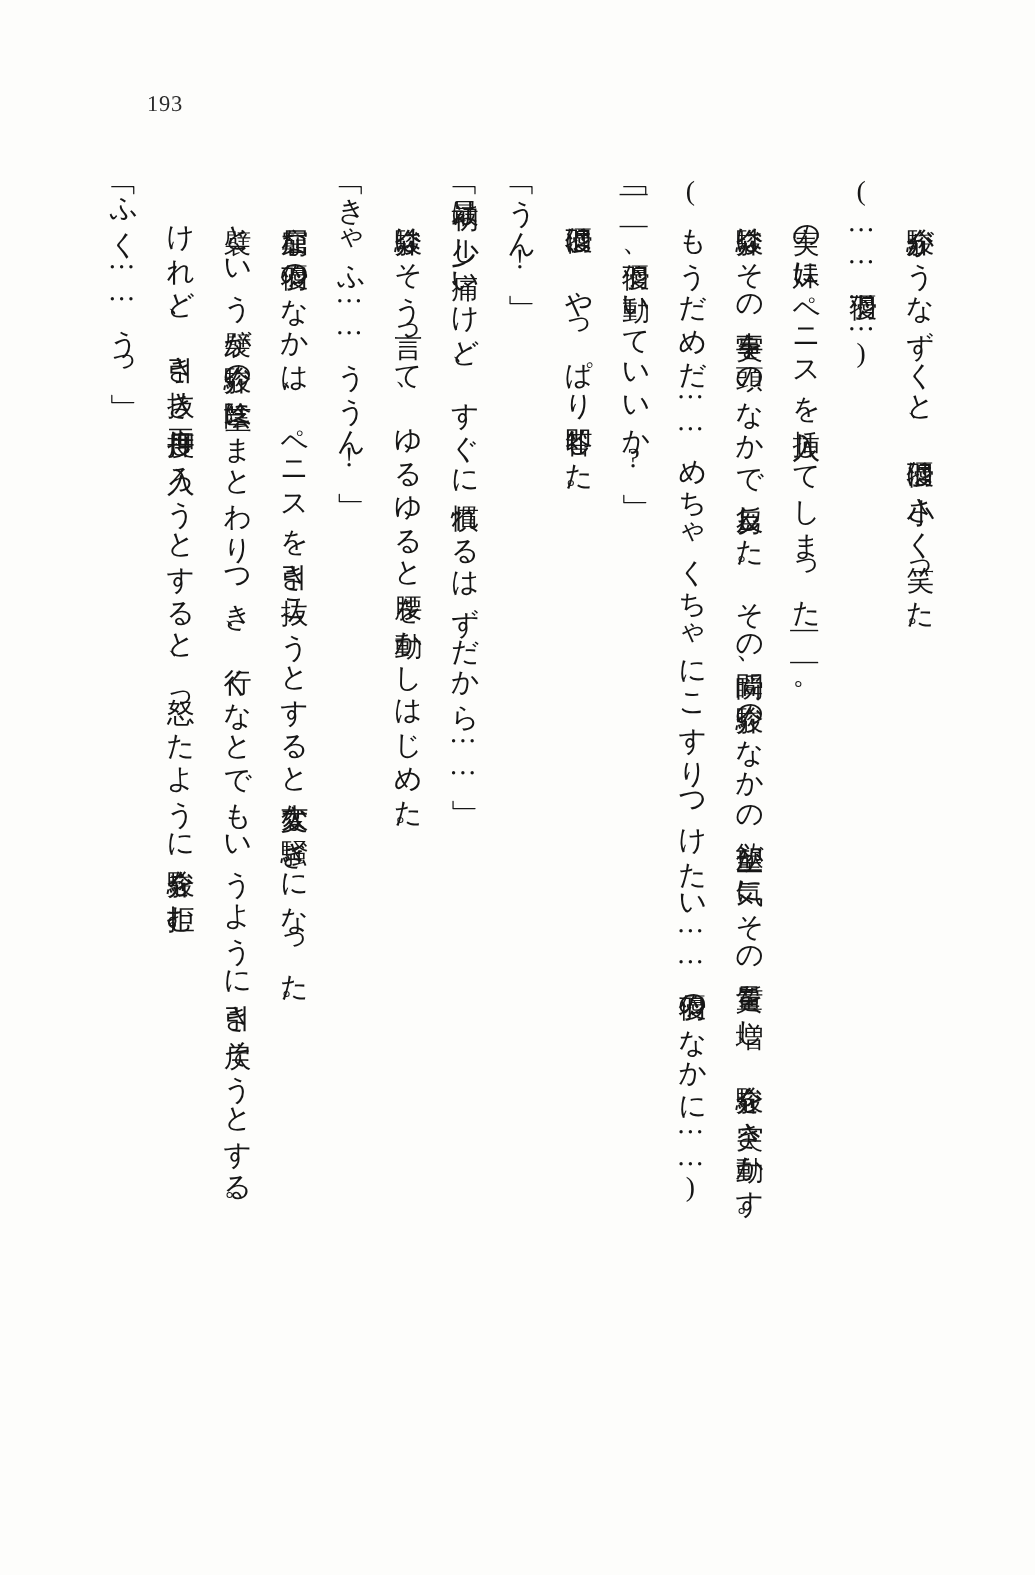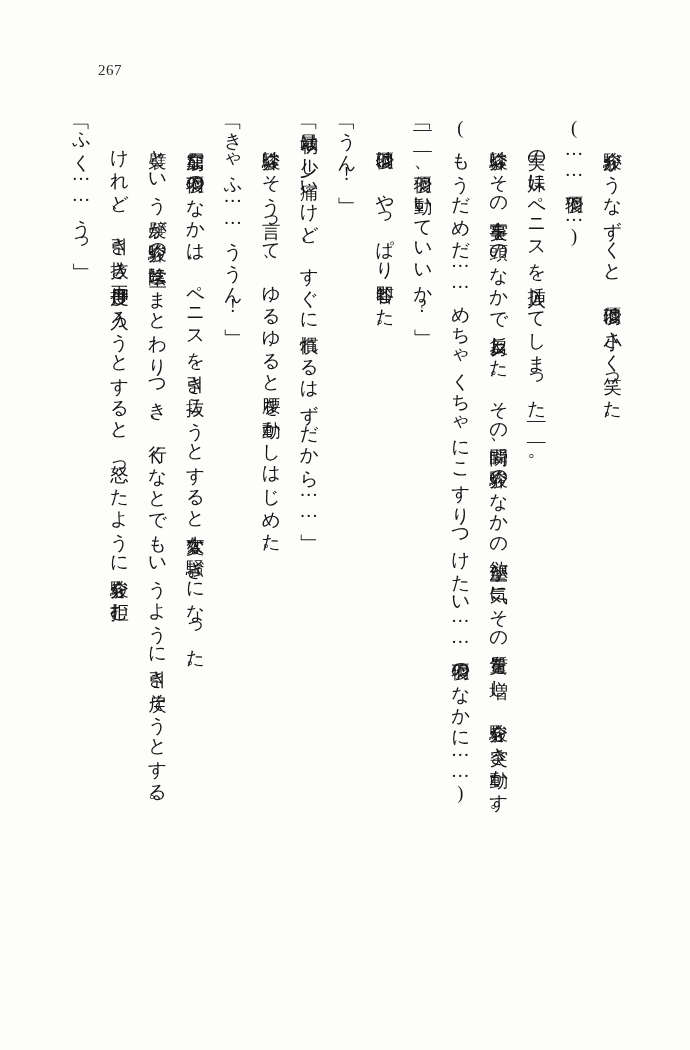--- a/index.html
+++ b/index.html
@@ -50,21 +50,21 @@
   }
   .para.indent {
     text-indent: 19px;
   }
 </style>
 </head>
 <body>
 
 <div class="page">
 
-  <div class="page-number">267</div>
+  <div class="page-number">193</div>
 
   <div class="body-text">
     <p class="para indent">駿介がうなずくと、優羽は小さく笑った。</p>
     <p class="para">(……優羽……)</p>
     <p class="para indent">実の妹にペニスを挿入してしまった――。</p>
     <p class="para indent">駿介はその事実を頭のなかで反芻した。その瞬間、駿介のなかの欲望が一気にその質量を増し、駿介を突き動かす。</p>
     <p class="para">(もうだめだ……めちゃくちゃにこすりつけたい……優羽のなかに……)</p>
     <p class="para">「――優羽、動いていいか?」</p>
     <p class="para indent">優羽は、やっぱり即答した。</p>
     <p class="para">「うん!」</p>

